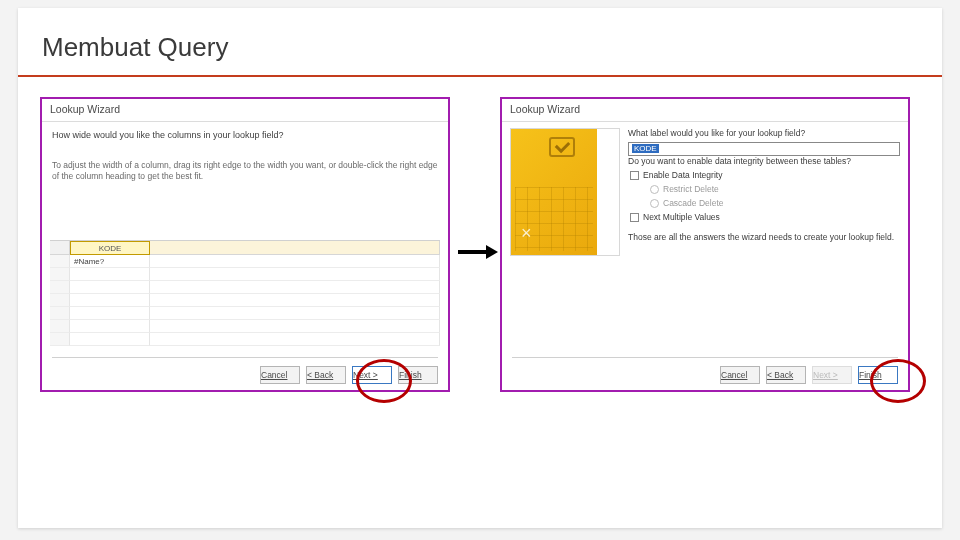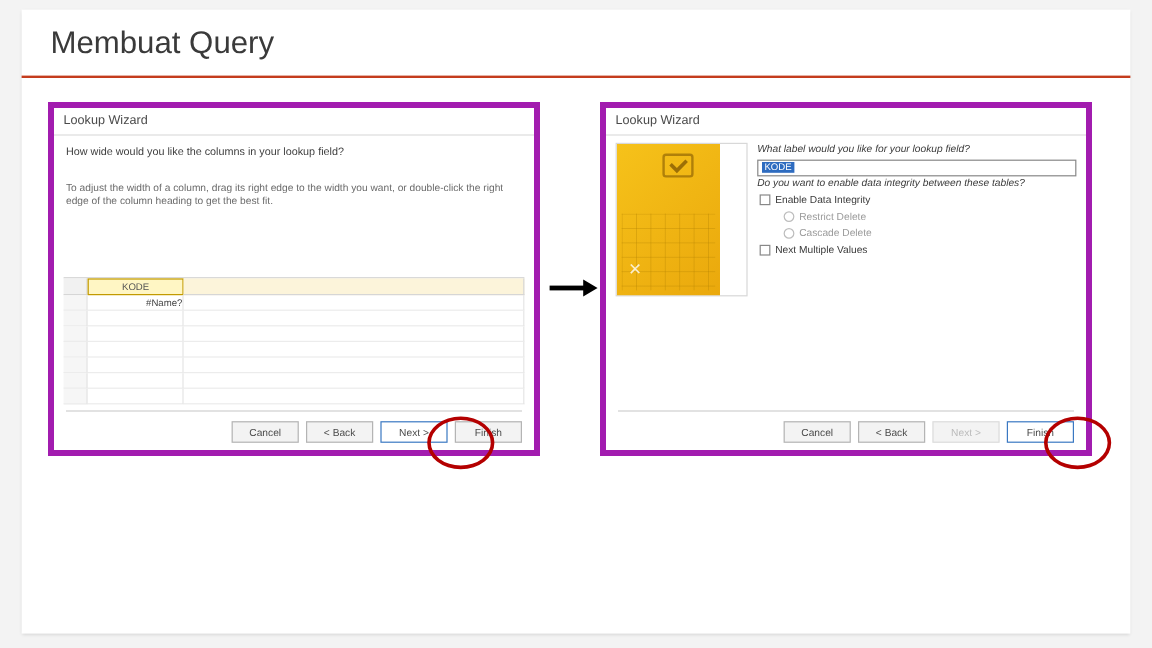--- a/index.html
+++ b/index.html
@@ -14,39 +14,39 @@
     position: absolute;
     left: 18px; top: 8px;
     width: 924px; height: 520px;
     background: #fff;
     box-shadow: 0 1px 3px rgba(0,0,0,0.15);
   }
   .title {
     font-size: 26px;
     font-weight: 300;
     color: #3a3a3a;
-    padding: 12px 24px 6px 24px;
+    padding: 24px 24px 6px 24px;
   }
   .hr {
     height: 2px;
     background: #c43c1d;
     margin: 6px 0 0 0;
   }
   .panels {
     position: relative;
     width: 100%;
     height: 330px;
     margin-top: 20px;
   }
   .dlg {
     position: absolute;
     width: 410px;
     height: 295px;
     background: #fff;
-    border: 5px solid #a21caf;
+    border: 2px solid #a21caf;
     font-size: 9px;
     color: #3a3a3a;
   }
   .dlg.left { left: 22px; top: 0; }
   .dlg.right { left: 482px; top: 0; }
   .dlg-title {
     padding: 4px 8px 6px 8px;
     font-size: 10.5px;
     color: #4a4a4a;
     border-bottom: 1px solid #dcdcdc;
@@ -91,43 +91,43 @@
   .grid .colhead div.kode { width: 80px; background:#fff6c4; border:1px solid #c29a00;}
   .grid .row { display:flex; }
   .grid .row div {
     border-right: 1px solid #e5e5e5;
     border-bottom: 1px solid #ececec;
     height: 13px;
     line-height: 13px;
     font-size: 8px;
     padding-left: 4px;
     color: #444;
-    text-align: right;
   }
   .grid .row div.first { width:20px; background:#f6f6f6; padding:0;}
   .grid .row div.cell { width: 80px; }
   .grid .filler { flex:1; border-right:none; }
 
   .dlg-footer {
     position: absolute;
     left: 10px; right: 10px; bottom: 6px;
     border-top: 1px solid #d0d0d0;
     padding-top: 8px;
     display: flex;
     justify-content: flex-end;
     gap: 6px;
   }
   .btn {
-    width: 56px; height: 18px;
+    width: 40px; height: 18px;
     font-size: 8.5px;
     line-height: 16px;
-    text-align: center;
+    text-align: left;
     border: 1px solid #b4b4b4;
     background: #f3f3f3;
     color: #4a4a4a;
+    text-decoration: underline;
   }
   .btn.primary {
     border: 1px solid #3a78c2;
     background: #fff;
   }
 
   
   .rbody { display:flex; gap:8px; padding:6px 8px; height:232px; }
   .rimg {
     width: 110px; height: 128px;
@@ -156,21 +156,21 @@
     position:absolute; left:4px; top:58px; width:78px; height:64px;
     background-image:
       linear-gradient(rgba(180,130,0,0.35) 1px, transparent 1px),
       linear-gradient(90deg, rgba(180,130,0,0.35) 1px, transparent 1px);
     background-size: 12px 12px;
   }
   .rimg .x{
     position:absolute; left:10px; top:94px; color:rgba(255,255,255,0.8); font-size:18px;
   }
   .rtext { flex:1; font-size:8.5px; color:#3a3a3a; }
-  .rtext .q { margin: 0 0 4px 0; font-style: italic; }
+  .rtext .q { margin: 0 0 4px 0; }
   .rtext .input {
     width: 100%; height: 14px; border:1px solid #888;
     background:#fff; font-size:8px; padding:0 3px; line-height:12px;
   }
   .rtext .input .sel {
     background:#2e6cc0; color:#fff; padding:0 2px;
   }
   .rtext .chk { display:flex; align-items:center; gap:4px; margin:4px 0 4px 2px;}
   .rtext .chk .box { width:9px; height:9px; border:1px solid #888; background:#fff;}
   .rtext .chk.sub { margin-left: 22px; color:#9a9a9a; }
@@ -284,20 +284,21 @@
             <span>Restrict Delete</span>
           </div>
           <div class="chk sub">
             <div class="radio"></div>
             <span>Cascade Delete</span>
           </div>
           <div class="chk">
             <div class="box"></div>
             <span>Next Multiple Values</span>
           </div>
+          <div class="q" style="margin-top:10px">Those are all the answers the wizard needs to create your lookup field.</div>
         </div>
       </div>
       <div class="dlg-footer">
         <div class="btn">Cancel</div>
         <div class="btn">&lt; Back</div>
         <div class="btn" style="color:#bbb;border-color:#ddd">Next &gt;</div>
         <div class="btn primary">Finish</div>
       </div>
     </div>
 

